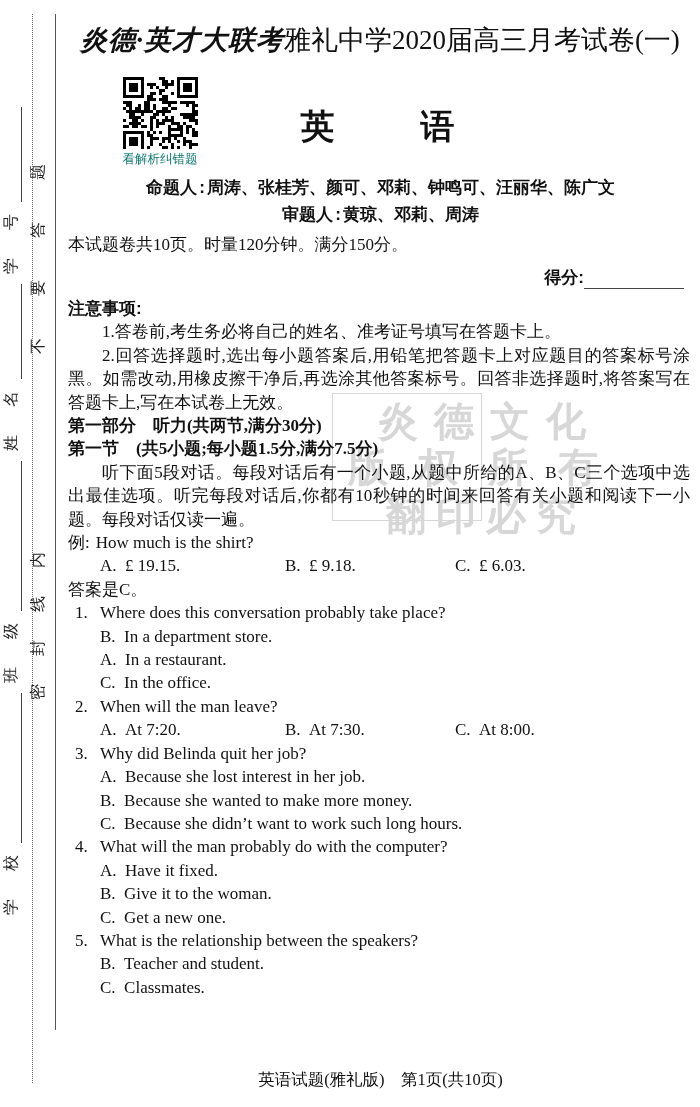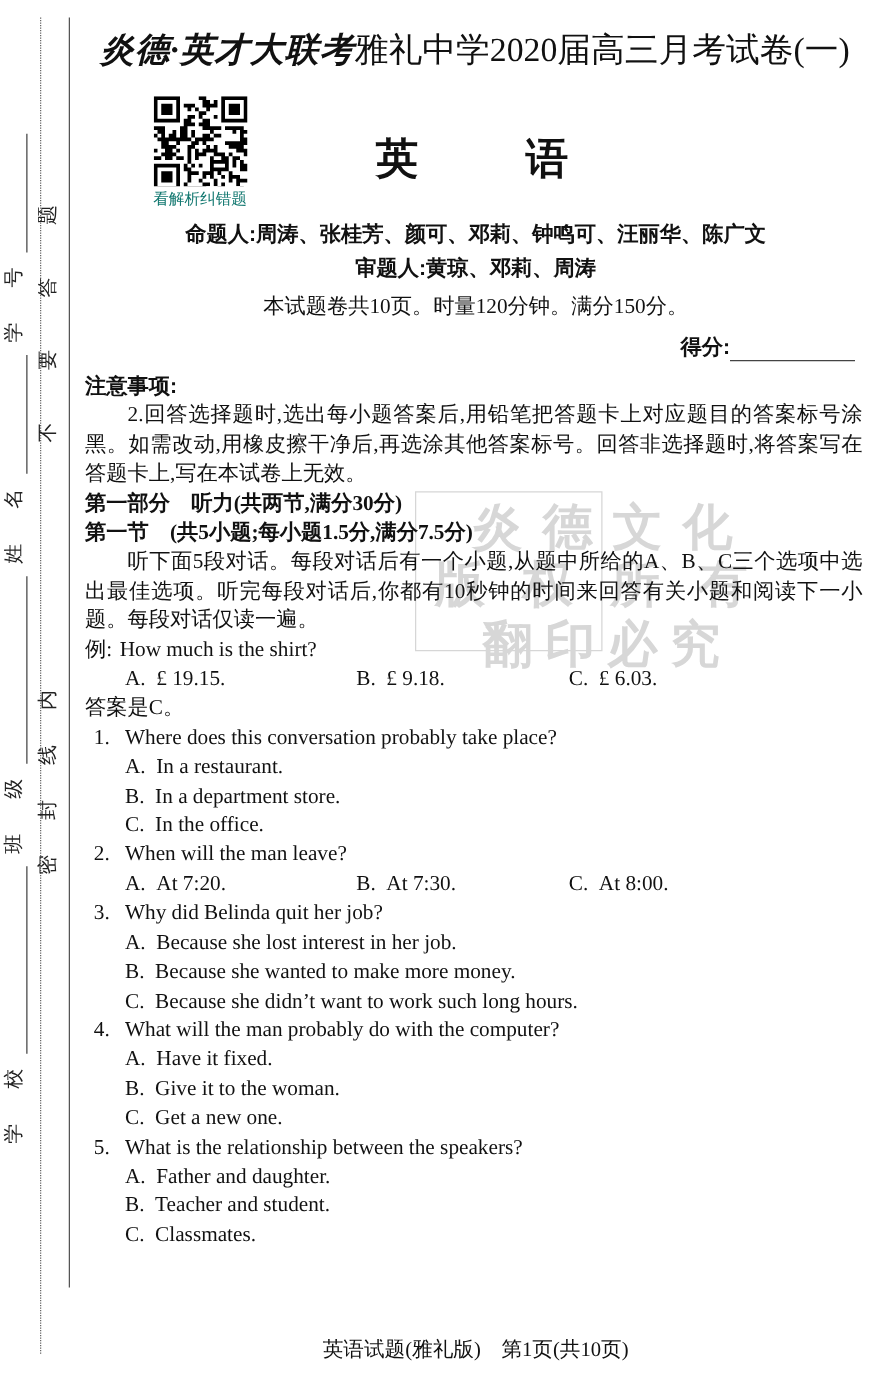--- a/index.html
+++ b/index.html
@@ -34,24 +34,24 @@
   .wm-1{left:378px;top:394px;letter-spacing:16px;}
   .wm-2{left:348px;top:440px;letter-spacing:30px;}
   .wm-3{left:386px;top:488px;letter-spacing:10px;}
   .exam-title{position:absolute;left:66px;top:22px;width:628px;text-align:center;font-size:27px;white-space:nowrap;z-index:1;}
   .exam-title .brand{font-weight:bold;font-style:italic;letter-spacing:1px;}
   .qr-block{position:absolute;left:117px;top:77px;width:86px;text-align:center;z-index:1;}
   .qr-block svg{display:block;margin:0 auto;}
   .qr-caption{font-size:12.5px;margin-top:2px;font-family:"Liberation Sans","DejaVu Sans",sans-serif;color:#0f766e;}
   .subject{position:absolute;left:68px;top:104px;width:625px;text-align:center;font-size:34px;font-weight:bold;letter-spacing:6px;z-index:1;}
   .setters,.reviewers{position:absolute;left:68px;width:625px;text-align:center;
-    font-family:Liberation Sans, sans-serif;font-weight:bold;font-size:17px;z-index:1;}
+    font-family:Liberation Mono, monospace;font-weight:bold;font-size:17px;z-index:1;}
   .setters{top:176px;}
   .reviewers{top:203px;}
-  .paper-info{position:absolute;left:68px;top:233px;width:625px;text-align:center;font-size:17px;z-index:1;}
+  .paper-info{position:absolute;left:68px;top:233px;width:625px;font-size:17px;z-index:1;}
   .score-line{position:absolute;top:266px;right:16px;font-family:"Liberation Sans","DejaVu Sans",sans-serif;
     font-weight:bold;font-size:17px;z-index:1;}
   .score-blank{display:inline-block;width:100px;border-bottom:1px solid #444;height:16px;vertical-align:bottom;}
   
   .main{position:absolute;left:68px;top:297px;width:622px;font-size:17px;line-height:23.4px;
     text-align:justify;z-index:1;}
   .main p{margin:0;}
   .hei{font-family:"Liberation Sans","DejaVu Sans",sans-serif;font-weight:bold;}
   .indent{text-indent:2em;}
   .sec-head{font-family:"Liberation Sans","DejaVu Sans",sans-serif;font-weight:bold;}
@@ -106,42 +106,43 @@
 <div class="subject">英　　语</div>
 <div class="setters">命题人:周涛、张桂芳、颜可、邓莉、钟鸣可、汪丽华、陈广文</div>
 <div class="reviewers">审题人:黄琼、邓莉、周涛</div>
 <div class="paper-info">本试题卷共10页。时量120分钟。满分150分。</div>
 <div class="score-line">
   <span>得分:</span><span class="score-blank"></span>
 </div>
 
 <div class="main">
   <p class="hei">注意事项:</p>
+  <p class="indent">1.答卷前,考生务必将自己的姓名、准考证号填写在答题卡上。</p>
   <p class="indent">2.回答选择题时,选出每小题答案后,用铅笔把答题卡上对应题目的答案标号涂黑。如需改动,用橡皮擦干净后,再选涂其他答案标号。回答非选择题时,将答案写在答题卡上,写在本试卷上无效。</p>
   <p class="sec-head">
     <span>第一部分　听力</span><span class="paren">(共两节,满分30分)</span>
   </p>
   <p class="sec-head">
     <span>第一节</span>　<span class="paren">(共5小题;每小题1.5分,满分7.5分)</span>
   </p>
   <p class="indent">听下面5段对话。每段对话后有一个小题,从题中所给的A、B、C三个选项中选出最佳选项。听完每段对话后,你都有10秒钟的时间来回答有关小题和阅读下一小题。每段对话仅读一遍。</p>
   <p class="example-line">
     <span>例:</span><span class="ex-q">How much is the shirt?</span>
   </p>
   <div class="opt-row">
     <span class="opt col0"><span>A.</span>&nbsp;&nbsp;<span>£ 19.15.</span></span>
     <span class="opt col1"><span>B.</span>&nbsp;&nbsp;<span>£ 9.18.</span></span>
     <span class="opt col2"><span>C.</span>&nbsp;&nbsp;<span>£ 6.03.</span></span>
   </div>
   <p>答案是C。</p>
   <div id="question-list">
       <div class="q">
         <div class="q-line"><span class="q-num">1.</span><span>Where does this conversation probably take place?</span></div>
+        <div class="q-opt">B.&nbsp;&nbsp;In a department store.</div>
         <div class="q-opt">A.&nbsp;&nbsp;In a restaurant.</div>
-        <div class="q-opt">B.&nbsp;&nbsp;In a department store.</div>
         <div class="q-opt">C.&nbsp;&nbsp;In the office.</div>
       </div>
       <div class="q">
         <div class="q-line"><span class="q-num">2.</span><span>When will the man leave?</span></div>
         <div class="opt-row inline-opts">
           <span class="opt col0">A.&nbsp;&nbsp;At 7:20.</span>
           <span class="opt col1">B.&nbsp;&nbsp;At 7:30.</span>
           <span class="opt col2">C.&nbsp;&nbsp;At 8:00.</span>
         </div>
       </div>
@@ -152,20 +153,19 @@
         <div class="q-opt">C.&nbsp;&nbsp;Because she didn’t want to work such long hours.</div>
       </div>
       <div class="q">
         <div class="q-line"><span class="q-num">4.</span><span>What will the man probably do with the computer?</span></div>
         <div class="q-opt">A.&nbsp;&nbsp;Have it fixed.</div>
         <div class="q-opt">B.&nbsp;&nbsp;Give it to the woman.</div>
         <div class="q-opt">C.&nbsp;&nbsp;Get a new one.</div>
       </div>
       <div class="q">
         <div class="q-line"><span class="q-num">5.</span><span>What is the relationship between the speakers?</span></div>
-        <div class="q-opt">A.&nbsp;&nbsp;Father and daughter.</div>
         <div class="q-opt">B.&nbsp;&nbsp;Teacher and student.</div>
         <div class="q-opt">C.&nbsp;&nbsp;Classmates.</div>
       </div>
     </div>
 </div>
 
 <div class="footer">英语试题(雅礼版)　第1页(共10页)</div>
 
 </body></html>

